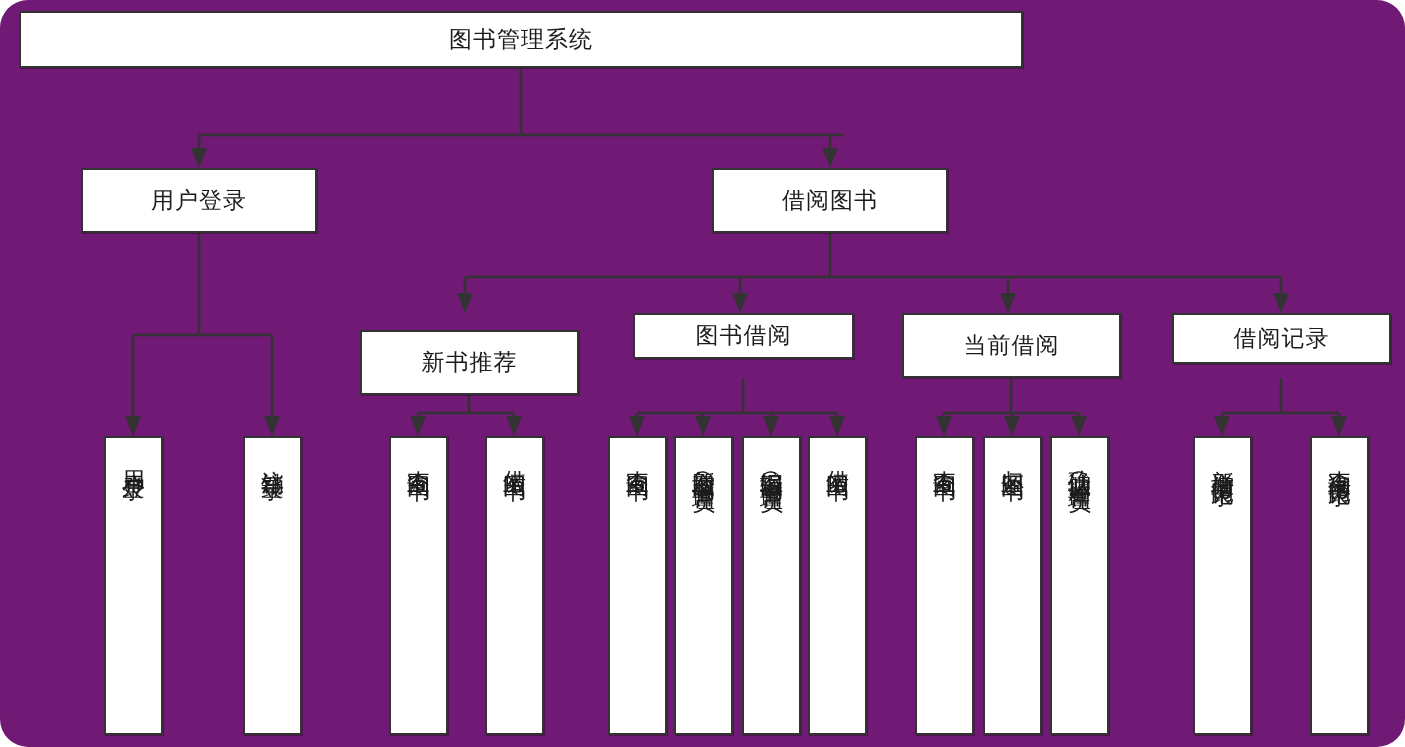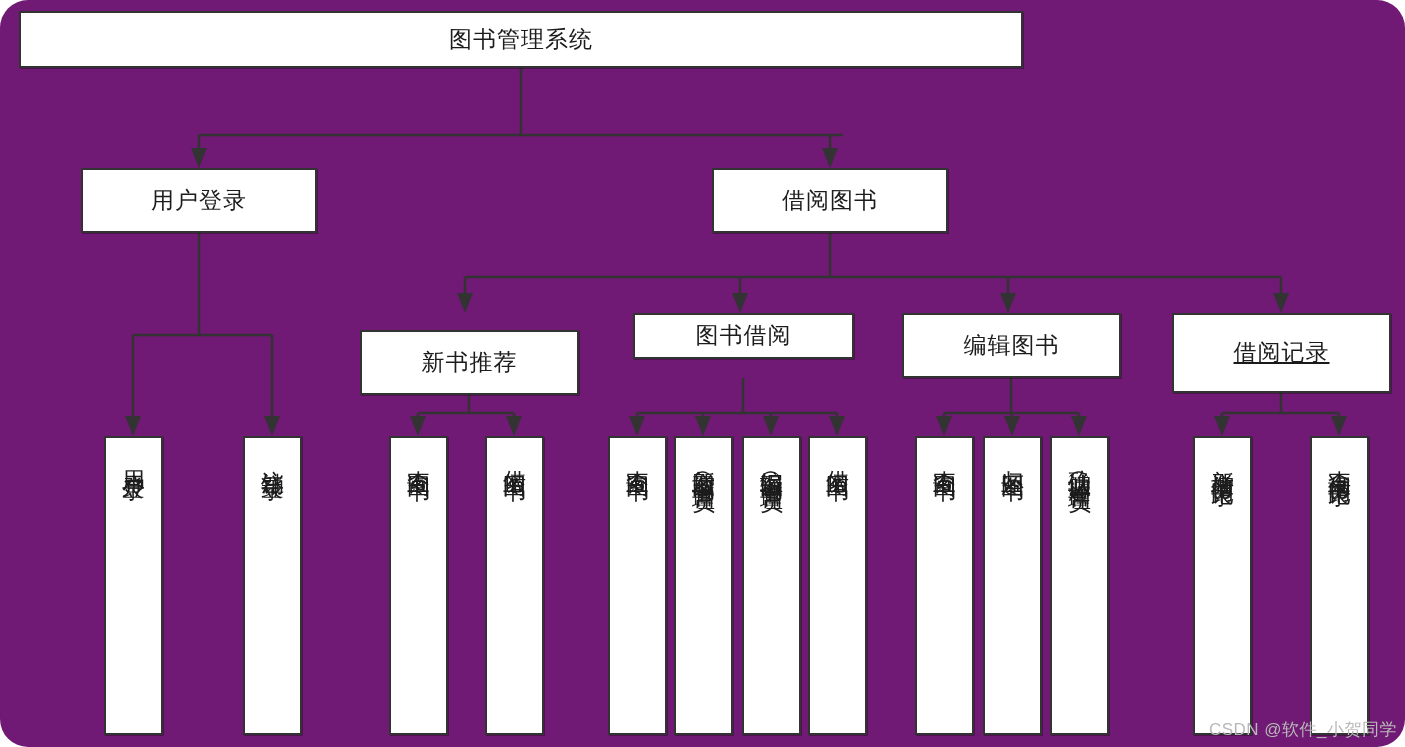--- a/index.html
+++ b/index.html
@@ -111,23 +111,23 @@
       <div class="node" style="left: 712px; top: 168px; width: 236px; height: 65px;">
         <span class="label">借阅图书</span>
       </div>
       <div class="node" style="left: 360px; top: 330px; width: 219px; height: 65px;">
         <span class="label">新书推荐</span>
       </div>
       <div class="node" style="left: 633px; top: 313px; width: 221px; height: 46px;">
         <span class="label">图书借阅</span>
       </div>
       <div class="node" style="left: 902px; top: 313px; width: 219px; height: 65px;">
-        <span class="label">编辑图书</span>
+        <span class="label">当前借阅</span>
       </div>
-      <div class="node" style="left: 1172px; top: 313px; width: 219px; height: 80px; text-decoration: underline;">
+      <div class="node" style="left: 1172px; top: 313px; width: 219px; height: 51px;">
         <span class="label">借阅记录</span>
       </div>
       <div class="node vertical" style="left: 104px; top: 436px; width: 59px; height: 299px;">
         <span class="label">用户登录</span>
       </div>
       <div class="node vertical" style="left: 243px; top: 436px; width: 59px; height: 299px;">
         <span class="label">注销登录</span>
       </div>
       <div class="node vertical" style="left: 389px; top: 436px; width: 59px; height: 299px;">
         <span class="label">查询图书</span>
@@ -157,15 +157,14 @@
         <span class="label">确认归还（管理员）</span>
       </div>
       <div class="node vertical" style="left: 1193px; top: 436px; width: 59px; height: 299px;">
         <span class="label">新增借阅记录</span>
       </div>
       <div class="node vertical" style="left: 1310px; top: 436px; width: 59px; height: 299px;">
         <span class="label">查询借阅记录</span>
       </div>
     </div>
 
-  <div id="watermark">CSDN @软件_小贺同学</div>
 
 </div>
 
 </body></html>

